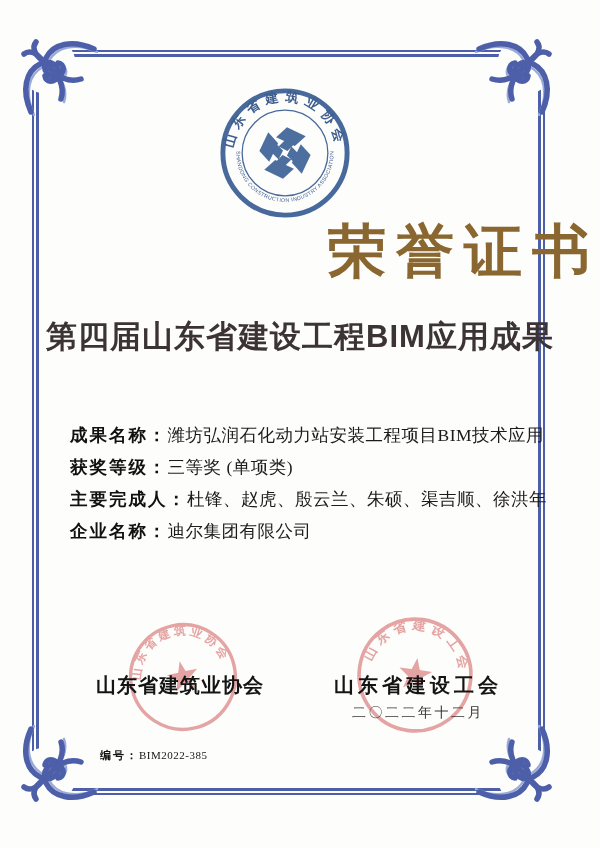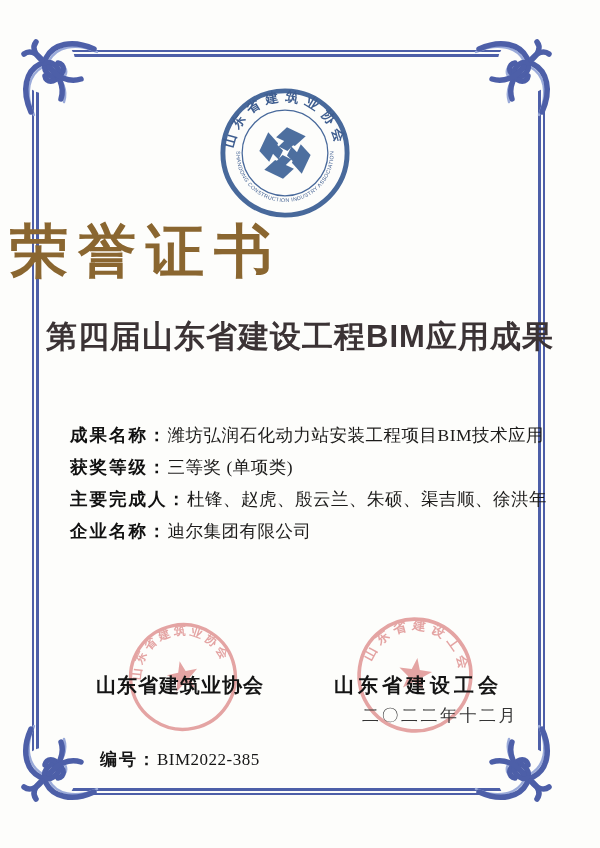--- a/index.html
+++ b/index.html
@@ -29,21 +29,21 @@
   }
   .corner.tl{left:20px;top:38px;}
   .corner.tr{left:473px;top:38px;transform:scaleX(-1);}
   .corner.bl{left:20px;top:723px;transform:scaleY(-1);}
   .corner.br{left:473px;top:723px;transform:scale(-1,-1);}
   
   .logo{position:absolute;left:216px;top:84px;width:138px;height:138px;}
   
   .cert-title{
     position:absolute;left:0;top:213px;width:100%;
-    text-align:left;
+    text-align:right;
     font-size:58px;font-weight:bold;
     letter-spacing:10px;text-indent:10px;
     color:#8a6630;
   }
   .comp-title{
     position:absolute;left:40px;top:317px;width:520px;
     text-align:center;
     font-family:"Liberation Sans","DejaVu Sans",sans-serif;
     font-size:31px;font-weight:bold;line-height:40px;
     color:#3b3335;letter-spacing:1px;
@@ -62,27 +62,27 @@
   .seal{position:absolute;opacity:0.55;}
   .seal.left{left:124px;top:618px;width:118px;height:118px;transform:rotate(-12deg);}
   .seal.right{left:352px;top:612px;width:126px;height:126px;transform:rotate(8deg);}
   .issuer-name{
     position:absolute;width:200px;text-align:center;
     font-size:20px;font-weight:bold;color:#141414;
   }
   .issuer-name.left{left:80px;top:672px;letter-spacing:1px;}
   .issuer-name.right{left:318px;top:672px;letter-spacing:4px;}
   .issue-date{
-    position:absolute;left:318px;top:704px;width:200px;text-align:right;
-    font-size:17px;color:#343434;letter-spacing:2.5px;
+    position:absolute;left:318px;top:704px;width:200px;text-align:center;
+    font-size:14px;color:#343434;letter-spacing:2.5px;
   }
   
   .serial{
     position:absolute;left:100px;top:748px;
-    font-size:17px;color:#151515;white-space:nowrap;
+    font-size:11px;color:#151515;white-space:nowrap;
   }
   .serial .serial-label{font-weight:bold;letter-spacing:2px;}
   .serial .serial-value{letter-spacing:0.5px;}
 </style>
 </head>
 <body>
 
 <div class="page">
 
   <div class="frame"></div>

